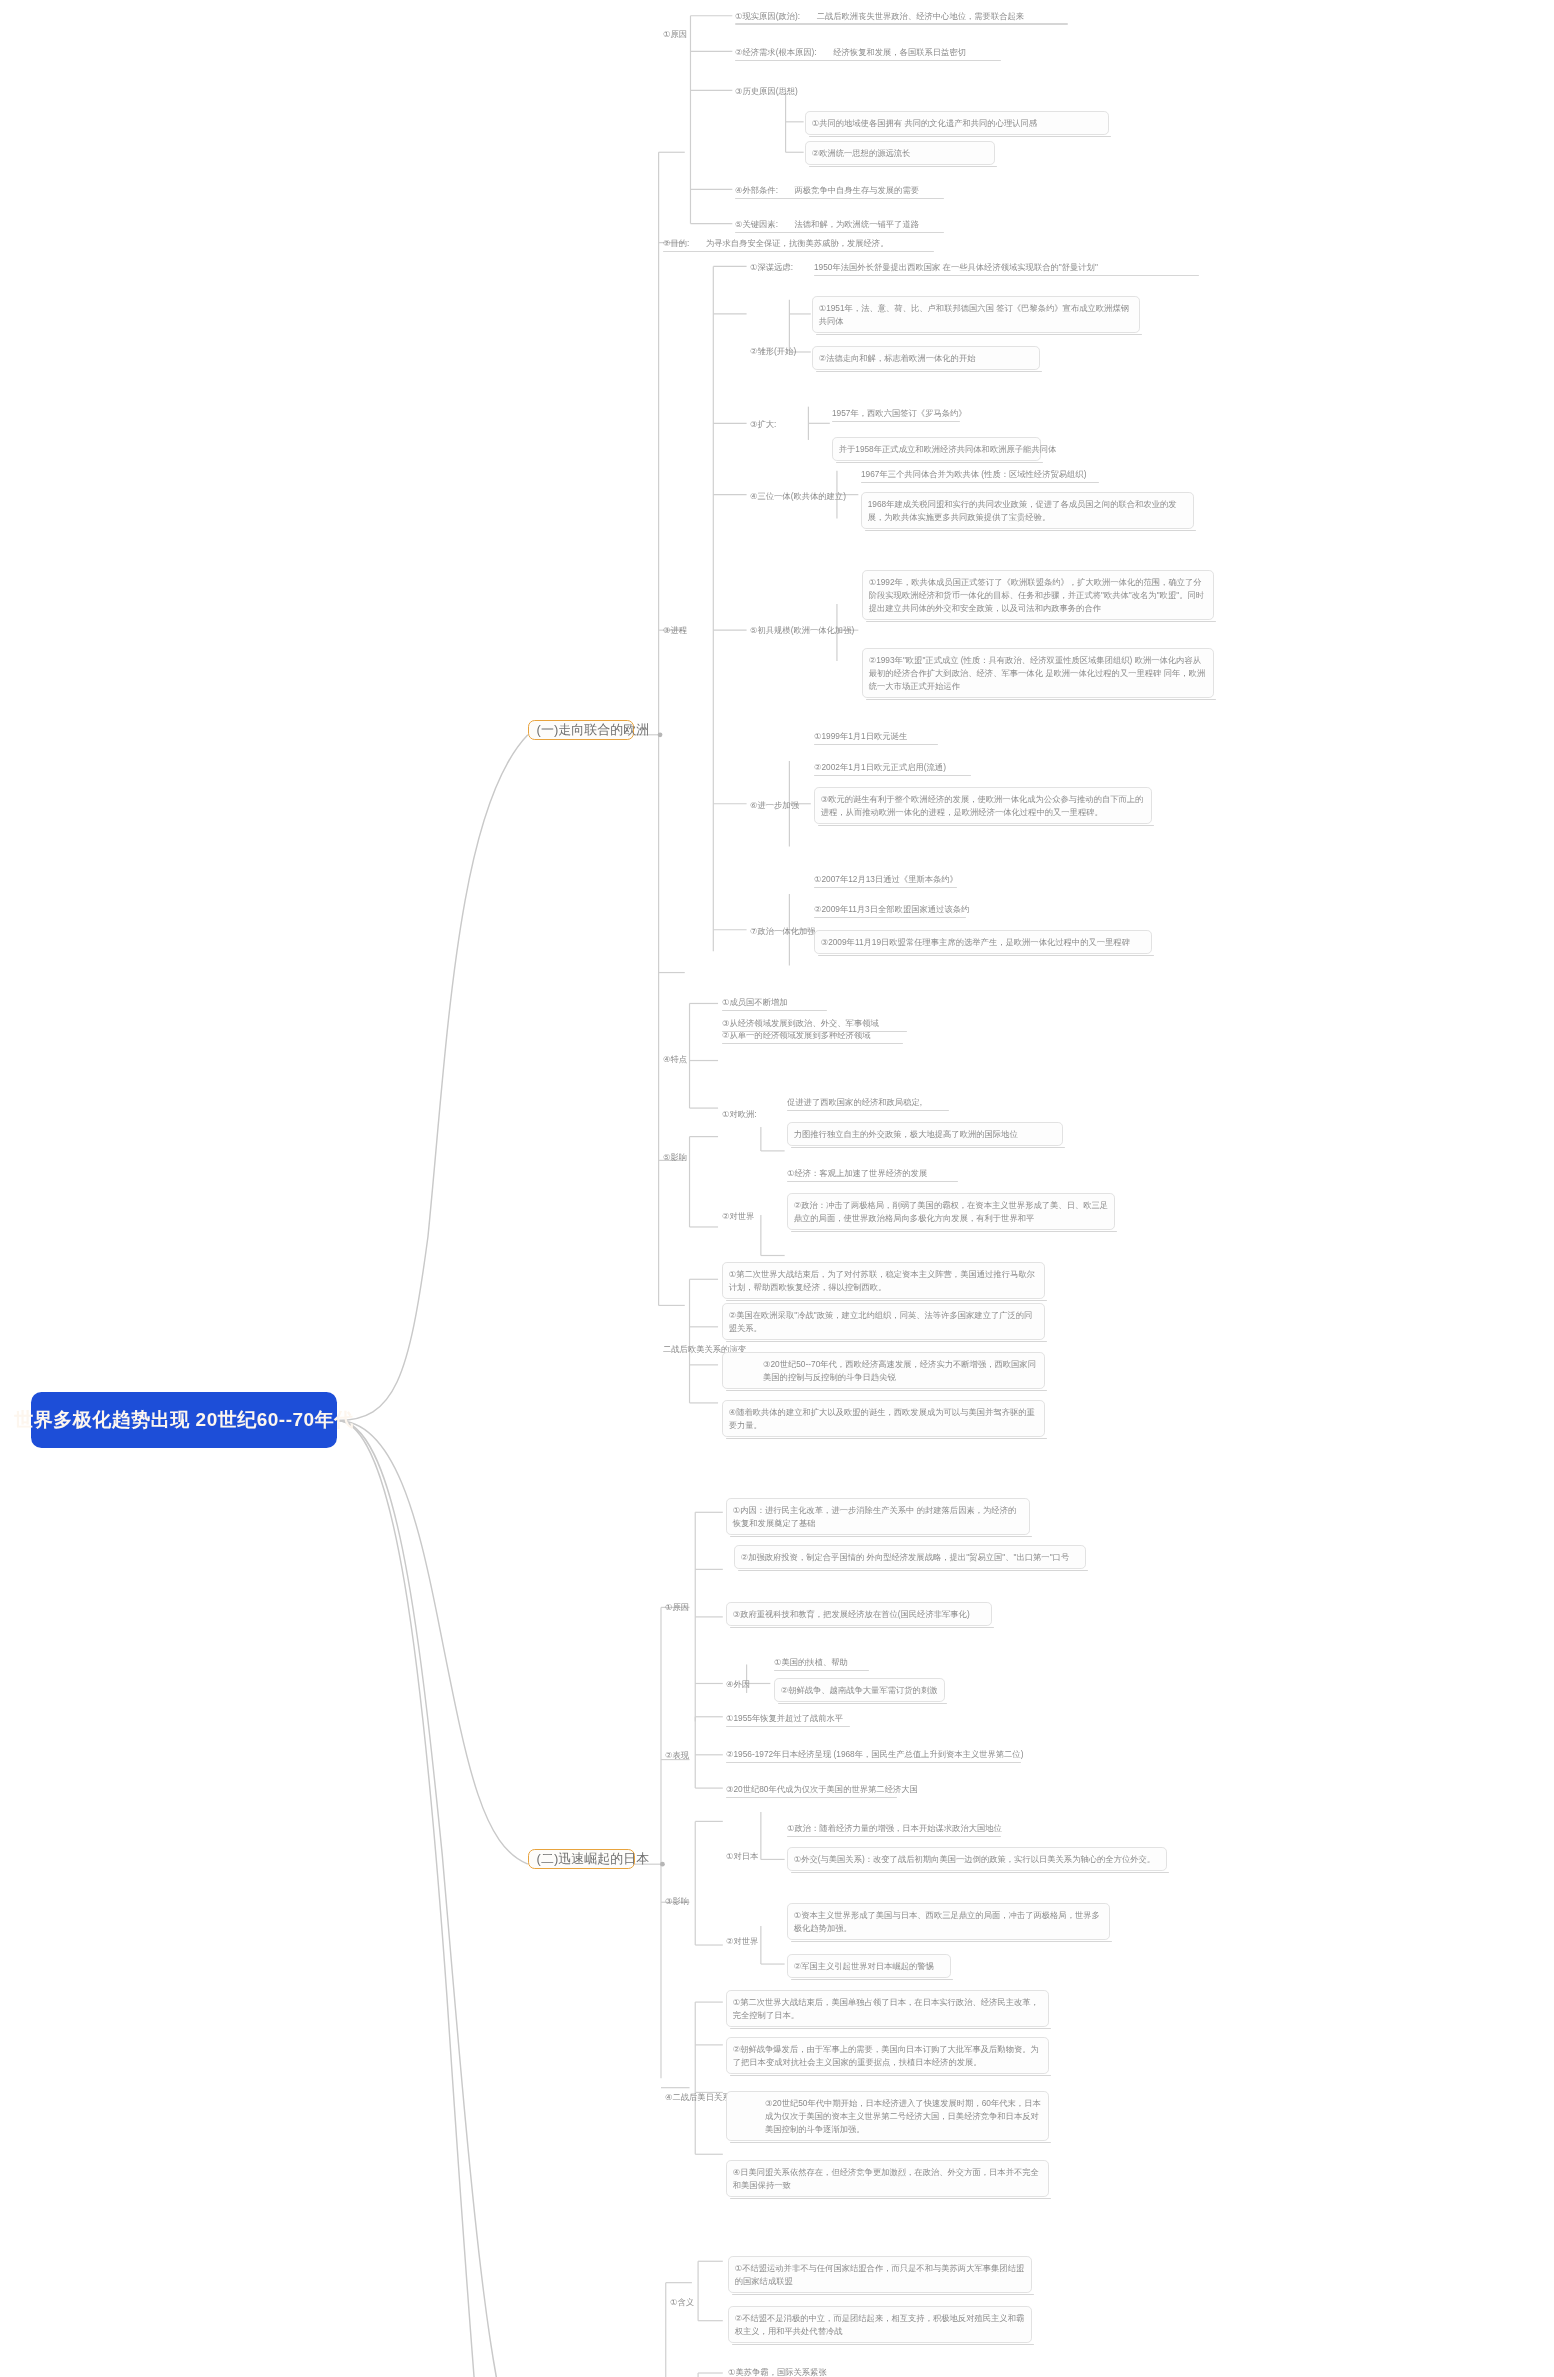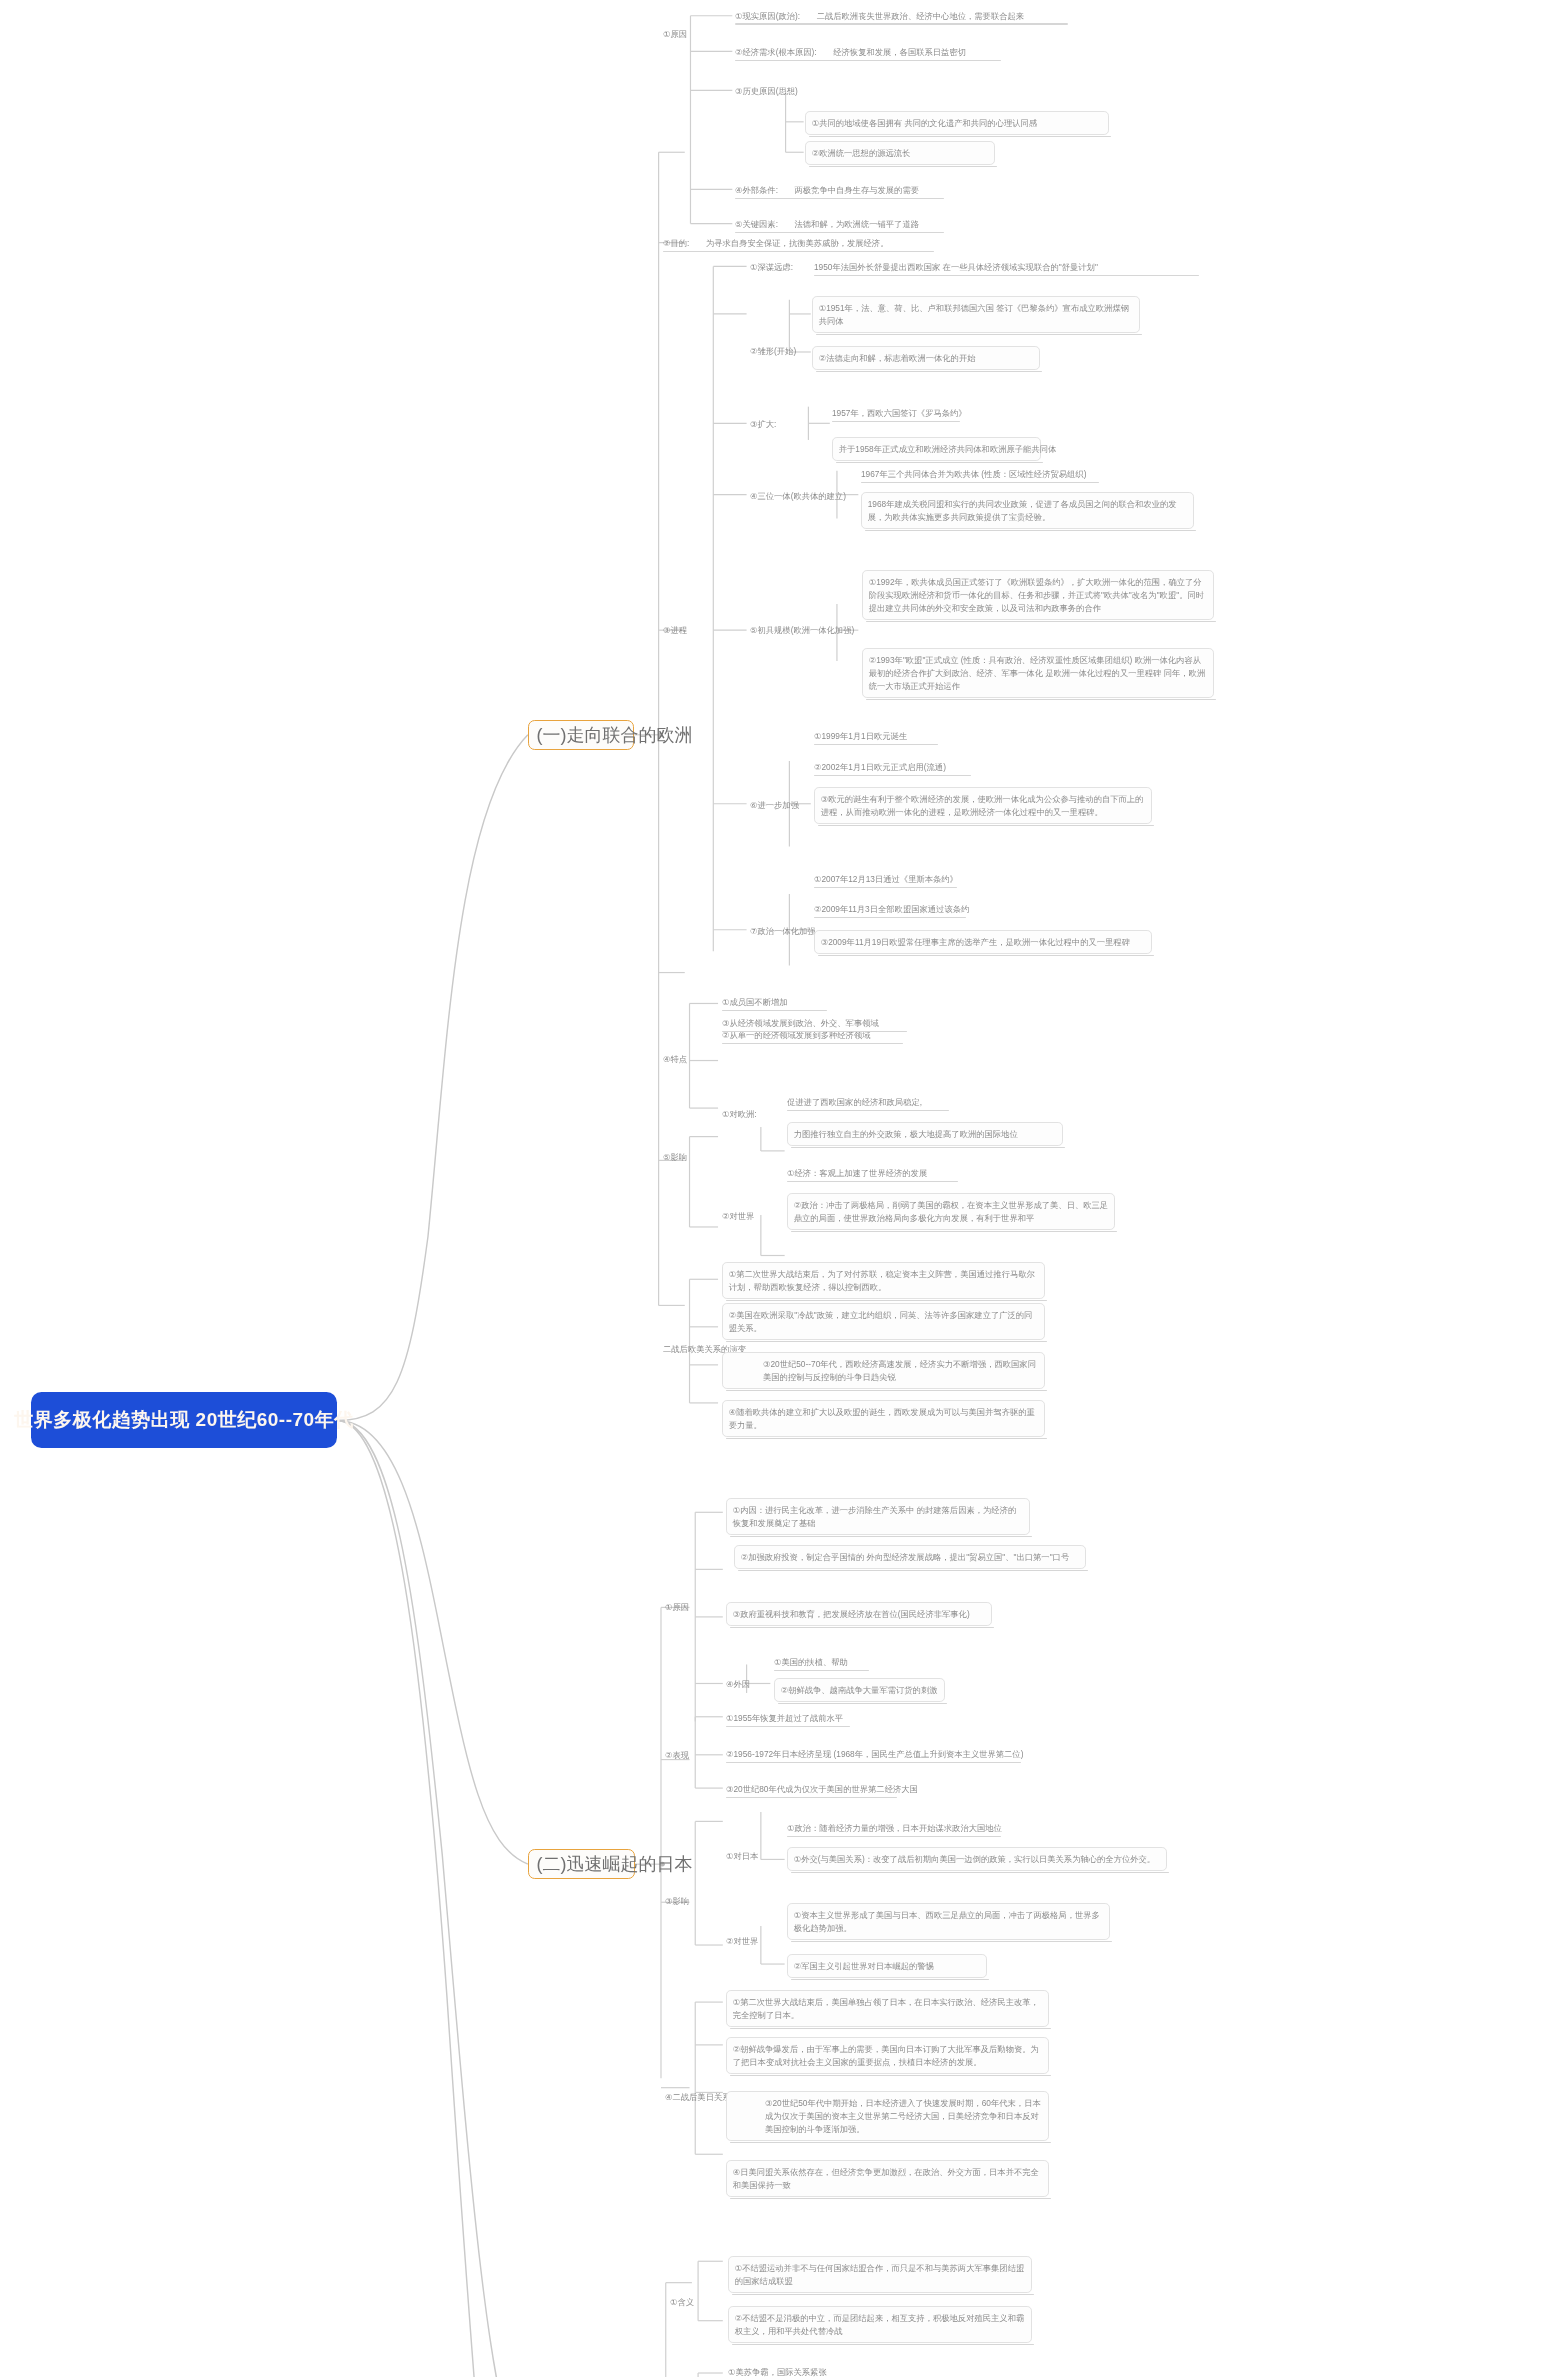--- a/index.html
+++ b/index.html
@@ -36,27 +36,27 @@
     z-index: 20;
   }
 
   
   .branch-node {
     position: absolute;
     border: 1.4px solid #e8a33d;
     border-radius: 6.7px;
     background: #fdfcfa;
     color: #707070;
-    font-size: 18px;
+    font-size: 13px;
     display: flex;
     align-items: center;
     padding: 0 7.6px;
     white-space: nowrap;
     z-index: 15;
-    height: 30px;
+    height: 20px;
   }
 
   
   .node {
     position: absolute;
     color: #8a8a8a;
     font-size: 8.3px;
     line-height: 1.55;
     z-index: 10;
     white-space: nowrap;
@@ -317,21 +317,21 @@
 <div class="node ul" style="left:726px; top:1748px; width:295px;">②1956-1972年日本经济呈现 (1968年，国民生产总值上升到资本主义世界第二位)</div>
 <div class="node ul" style="left:726px; top:1783px; width:171px;">③20世纪80年代成为仅次于美国的世界第二经济大国</div>
 
 <div class="node" style="left:665px; top:1895px;">③影响</div>
 <div class="node" style="left:726px; top:1850px;">①对日本</div>
 <div class="node ul" style="left:787px; top:1822px; width:214px;">①政治：随着经济力量的增强，日本开始谋求政治大国地位</div>
 <div class="node box ul wrap" style="left:787px; top:1847px; width:380px;">①外交(与美国关系)：改变了战后初期向美国一边倒的政策，实行以日美关系为轴心的全方位外交。</div>
 
 <div class="node" style="left:726px; top:1935px;">②对世界</div>
 <div class="node box ul wrap" style="left:787px; top:1903px; width:323px;">①资本主义世界形成了美国与日本、西欧三足鼎立的局面，冲击了两极格局，世界多极化趋势加强。</div>
-<div class="node box ul" style="left:787px; top:1954px; width:200px;">②军国主义引起世界对日本崛起的警惕</div>
+<div class="node box ul" style="left:787px; top:1954px; width:164px;">②军国主义引起世界对日本崛起的警惕</div>
 
 <div class="node" style="left:665px; top:2091px;">④二战后美日关系演变</div>
 <div class="node box ul wrap" style="left:726px; top:1990px; width:323px;">①第二次世界大战结束后，美国单独占领了日本，在日本实行政治、经济民主改革，完全控制了日本。</div>
 <div class="node box ul wrap" style="left:726px; top:2037px; width:323px;">②朝鲜战争爆发后，由于军事上的需要，美国向日本订购了大批军事及后勤物资。为了把日本变成对抗社会主义国家的重要据点，扶植日本经济的发展。</div>
 <div class="node box ul wrap" style="left:726px; top:2091px; width:323px;padding-left:38px;">③20世纪50年代中期开始，日本经济进入了快速发展时期，60年代末，日本成为仅次于美国的资本主义世界第二号经济大国，日美经济竞争和日本反对美国控制的斗争逐渐加强。</div>
 <div class="node box ul wrap" style="left:726px; top:2160px; width:323px;">④日美同盟关系依然存在，但经济竞争更加激烈，在政治、外交方面，日本并不完全和美国保持一致</div>
 
 <div class="node" style="left:670px; top:2296px;">①含义</div>
 <div class="node box ul wrap" style="left:728px; top:2256px; width:304px;">①不结盟运动并非不与任何国家结盟合作，而只是不和与美苏两大军事集团结盟的国家结成联盟</div>
 <div class="node box ul wrap" style="left:728px; top:2306px; width:304px;">②不结盟不是消极的中立，而是团结起来，相互支持，积极地反对殖民主义和霸权主义，用和平共处代替冷战</div>

